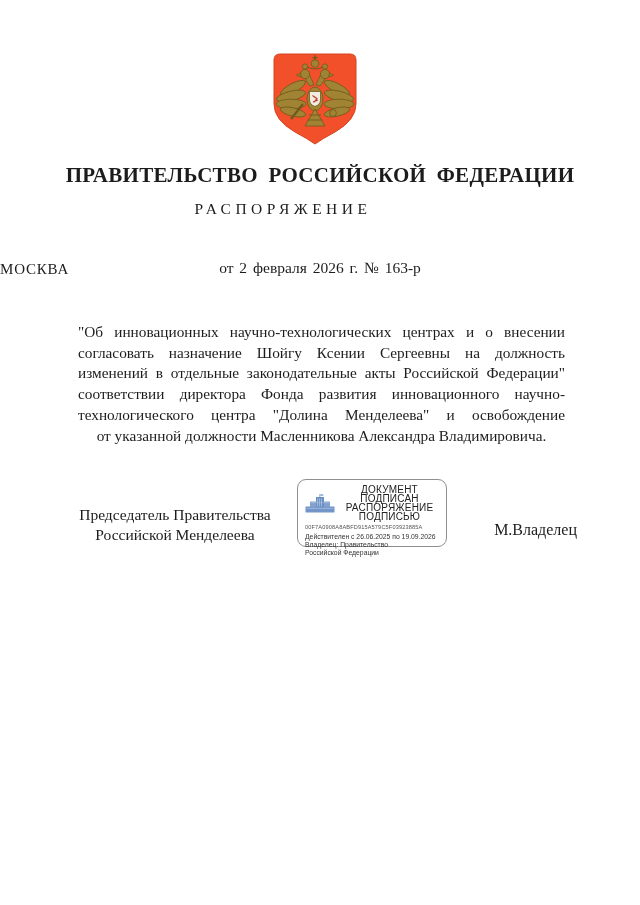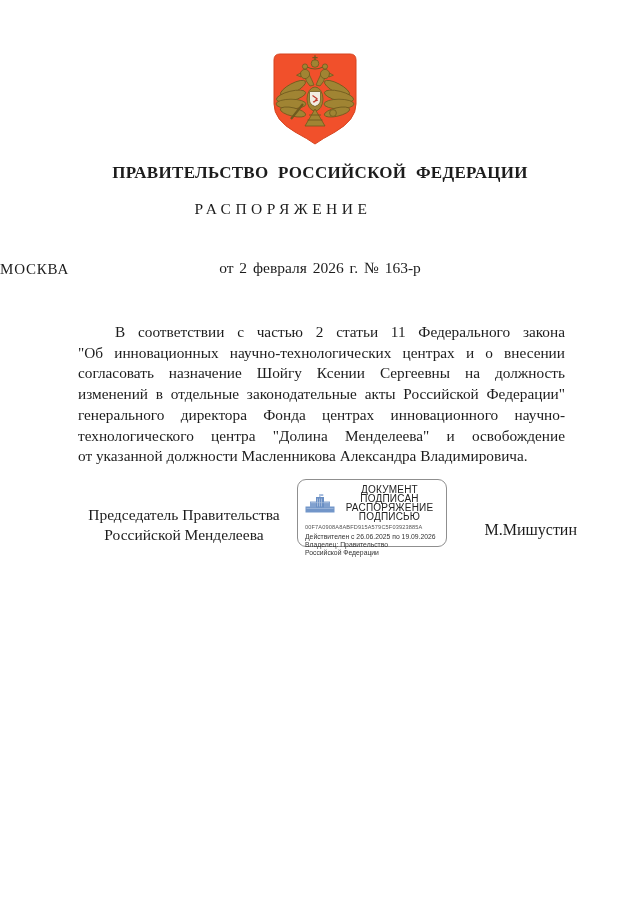--- a/index.html
+++ b/index.html
@@ -10,21 +10,21 @@
     font-family:"Liberation Serif", serif;
     color:#1c1c1c;
     overflow:hidden;
     margin:0 auto;
   }
   .emblem { position:absolute; left:272px; top:52px; width:86px; height:95px; }
   .emblem svg { width:100%; height:100%; display:block; }
 
   .org-title {
     position:absolute; top:163px; left:0; width:640px;
-    text-align:center; font-size:17px; font-weight:bold;
+    text-align:center; font-size:21px; font-weight:bold;
     letter-spacing:0.3px; word-spacing:5px; white-space:nowrap;
   }
   .doc-type {
     position:absolute; top:200px; left:0; width:566px;
     text-align:center; font-size:15.5px; letter-spacing:4.5px;
   }
   .date-line {
     position:absolute; top:231px; left:0; width:640px;
     text-align:center; font-size:15.5px; word-spacing:2px;margin-top:28px;
   }
@@ -32,24 +32,24 @@
     position:absolute; top:261px; left:0; width:640px;
     text-align:left; font-size:15px; letter-spacing:0.8px;
   }
 
   .body-text {
     position:absolute; top:322px; left:78px; width:487px;
     font-size:15.3px; line-height:20.7px;
   }
   .body-text .jline { text-align:justify; text-align-last:justify; }
   .body-text .first { text-indent:37px; }
-  .body-text .lline { text-align:left; }
+  .body-text .lline { text-align:center; }
 
   .sig-left {
-    position:absolute; top:505px; left:84px; width:200px;
+    position:absolute; top:505px; left:75px; width:200px;
     text-align:center; font-size:15.5px; line-height:20px;
   }
   .sig-name {
     position:absolute; top:521px; left:450px; width:127px;
     text-align:right; font-size:16px;
   }
 
   .stamp {
     position:absolute; left:297px; top:479px; width:150px; height:68px;
     box-sizing:border-box;
@@ -122,25 +122,24 @@
       <path d="M40.5 43.5 l4.5 3.2 -3.2 3.6 M41 50 l5 -2" fill="none" stroke="#C0392B" stroke-width="1.1"></path>
     </svg>
   </div>
 
   <div class="org-title">ПРАВИТЕЛЬСТВО РОССИЙСКОЙ ФЕДЕРАЦИИ</div>
   <div class="doc-type">РАСПОРЯЖЕНИЕ</div>
   <div class="date-line">от 2 февраля 2026 г. № 163-р</div>
   <div class="city">МОСКВА</div>
 
   <div class="body-text">
-    <div class="jline first">В соответствии с частью 2 статьи 11 Федерального закона</div>
     <div class="jline">"Об инновационных научно-технологических центрах и о внесении</div>
     <div class="jline">согласовать назначение Шойгу Ксении Сергеевны на должность</div>
     <div class="jline">изменений в отдельные законодательные акты Российской Федерации"</div>
-    <div class="jline">генерального директора Фонда центрах инновационного научно-</div>
+    <div class="jline">соответствии директора Фонда развития инновационного научно-</div>
     <div class="jline">технологического центра "Долина Менделеева" и освобождение</div>
     <div class="lline">от указанной должности Масленникова Александра Владимировича.</div>
   </div>
 
   <div class="sig-left">
     <div>Председатель Правительства</div>
     <div>Российской Менделеева</div>
   </div>
 
   <div class="stamp">
@@ -164,15 +163,15 @@
       <div class="stamp-titles">
         <div>ДОКУМЕНТ ПОДПИСАН</div>
         <div>РАСПОРЯЖЕНИЕ ПОДПИСЬЮ</div>
       </div>
     </div>
     <div class="stamp-cert">00F7A0908A8ABFD915A579C5F03923885A</div>
     <div class="stamp-validity">Действителен с 26.06.2025 по 19.09.2026</div>
     <div class="stamp-owner">Владелец: Правительство Российской Федерации</div>
   </div>
 
-  <div class="sig-name">М.Мишустин</div>
+  <div class="sig-name">М.Владелец</div>
 
 </div>
 
 </body></html>

